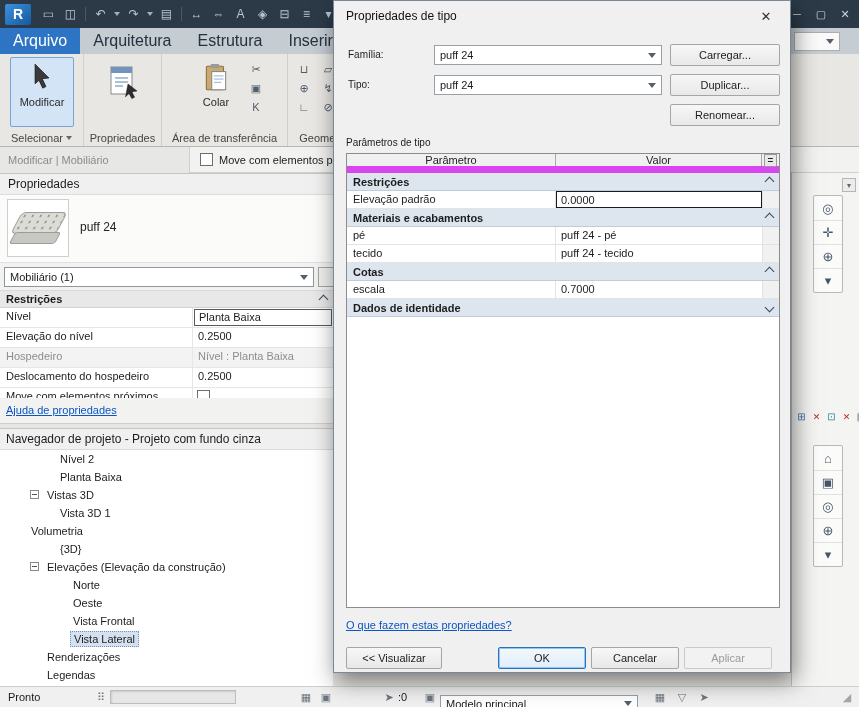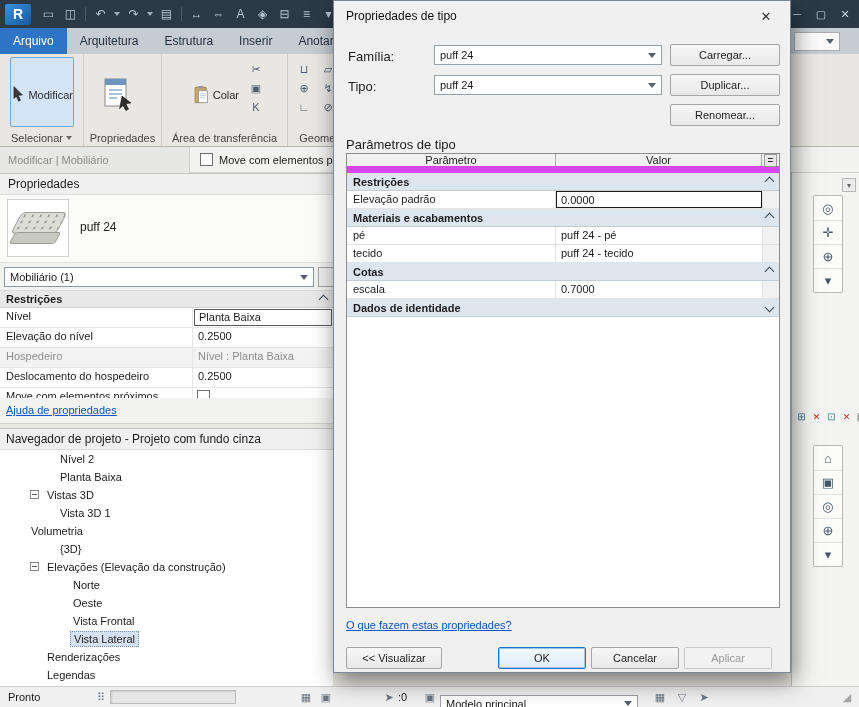--- a/index.html
+++ b/index.html
@@ -10,28 +10,28 @@
   .titlebar{position:absolute;left:0;top:0;width:859px;height:28px;background:#2c3a48;display:flex;align-items:center;padding-left:5px;gap:1px;}
   .logo{width:26px;height:21px;border-radius:2px;background:linear-gradient(140deg,#3b92dd,#15599f);color:#fff;font-weight:bold;font-size:14px;display:flex;align-items:center;justify-content:center;margin-right:6px;}
   .qicon{width:21px;height:20px;display:flex;align-items:center;justify-content:center;color:#b9c6d1;font-size:12px;}
   .qtri{width:0;height:0;border-left:3.5px solid transparent;border-right:3.5px solid transparent;border-top:4px solid #9fb0bd;margin:0 2px;}
   .qsep{width:1px;height:14px;background:#47586b;margin:0 3px;}
   .win-controls{position:absolute;right:2px;top:0;height:28px;display:flex;}
   .winbtn{width:24px;height:28px;display:flex;align-items:center;justify-content:center;color:#ccd5dd;font-size:11px;}
 
   
   .tabrow{position:absolute;left:0;top:28px;width:859px;height:26px;background:#c5ccd2;display:flex;}
-  .tab{height:26px;line-height:26px;padding:0 13px;font-size:12px;color:#24323f;white-space:nowrap;}
+  .tab{height:26px;line-height:26px;padding:0 13px;font-size:16px;color:#24323f;white-space:nowrap;}
   .tab.active{background:#2d74c4;color:#fff;}
   .mini-combo{position:absolute;left:794px;top:32px;width:46px;height:19px;background:#fafafa;border:1px solid #adadad;display:flex;align-items:center;justify-content:flex-end;padding:0 5px;z-index:5;}
 
   
   .ribbon{position:absolute;left:0;top:54px;width:859px;height:93px;background:#e9e7e3;border-bottom:1px solid #bab6b0;}
   .rpanel{position:absolute;top:0;height:92px;border-right:1px solid #d2cfc9;}
-  .bigbtn{position:absolute;top:3px;width:64px;height:70px;display:flex;flex-direction:row;align-items:center;padding-top:5px;gap:3px;border:1px solid transparent;border-radius:2px;}
+  .bigbtn{position:absolute;top:3px;width:64px;height:70px;display:flex;flex-direction:column;align-items:center;padding-top:5px;gap:3px;border:1px solid transparent;border-radius:2px;}
   .bigbtn.selected{background:#d3e4f6;border-color:#77a5d8;}
   .bigbtn-label{font-size:11px;color:#2b2b2b;}
   .plabel{position:absolute;bottom:2px;left:0;width:100%;display:flex;justify-content:center;align-items:center;gap:3px;font-size:11px;color:#444;white-space:nowrap;}
   .ftri{width:0;height:0;border-left:3.5px solid transparent;border-right:3.5px solid transparent;border-top:4px solid #666;}
   .sicon{position:absolute;width:20px;height:18px;display:flex;align-items:center;justify-content:center;color:#4f5f6e;font-size:11px;}
 
   
   .optionsbar{position:absolute;left:0;top:147px;width:859px;height:26px;background:#f2f2f1;border-bottom:1px solid #cfcfcd;}
   .ob-left{position:absolute;left:0;top:0;width:190px;height:26px;background:#e7e7e5;border-right:1px solid #cfcfcd;display:flex;align-items:center;padding:0 8px;}
   .dimtext{color:#8b8b8b;}
@@ -84,21 +84,21 @@
   .sb-text{position:absolute;top:0;line-height:21px;}
   .sb-icon{position:absolute;top:0;height:21px;display:flex;align-items:center;justify-content:center;width:16px;color:#6c7680;font-size:11px;}
   .inset{position:absolute;left:110px;top:3px;width:126px;height:14px;border:1px solid #bdbdbd;background:#e6e6e6;box-shadow:inset 1px 1px 2px rgba(0,0,0,.12);}
   .sb-combo{position:absolute;left:440px;top:8px;width:198px;height:17px;background:#fff;border:1px solid #9aa0a6;display:flex;align-items:center;padding:0 5px;}
 
   
   .dialog{position:absolute;left:333px;top:0;width:458px;height:673px;background:#f0f0f0;border:1px solid #7b8794;box-shadow:3px 8px 22px rgba(0,0,0,.5);z-index:50;}
   .dlg-titlebar{height:30px;display:flex;align-items:center;padding:0 12px;}
   .dlg-title{font-size:12px;color:#111;}
   .dlg-close{margin-left:auto;width:24px;text-align:center;font-size:13px;color:#333;}
-  .dlbl{position:absolute;font-size:13px;}
+  .dlbl{position:absolute;font-size:10px;}
   .dcombo{position:absolute;height:20px;background:#fff;border:1px solid #98a0a8;display:flex;align-items:center;padding:0 5px;}
   .dbtn{position:absolute;height:22px;line-height:20px;text-align:center;background:linear-gradient(#f7f7f7,#e8e8e8);border:1px solid #a5a5a5;border-radius:2px;font-size:11px;color:#1c1c1c;}
   .dbtn.default{border-color:#1e74c8;box-shadow:inset 0 0 0 1px #9cc3e8;background:linear-gradient(#f2f8fd,#e0eefa);}
   .dbtn.disabled{color:#9a9a9a;border-color:#c9c9c9;background:#f2f2f2;}
   .tp-table{position:absolute;left:12px;top:152px;width:434px;height:455px;border:1px solid #8c8c8c;background:#fff;overflow:hidden;}
   .tp-head{display:flex;height:19px;background:#f0f0f0;border-bottom:7px solid #d946ef;}
   .thc{display:flex;align-items:center;justify-content:center;color:#222;}
   .thc.c1{width:209px;border-right:1px solid #a8a8a8;}
   .thc.c2{flex:1;border-right:1px solid #a8a8a8;}
   .thc.c3{width:17px;}

